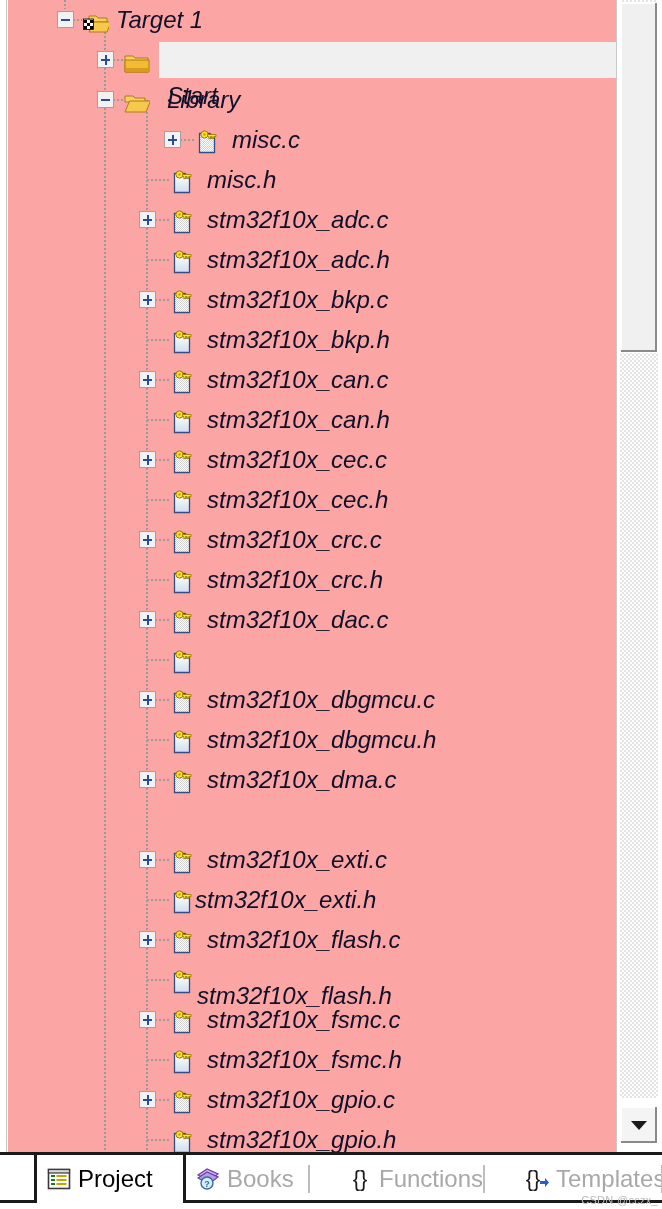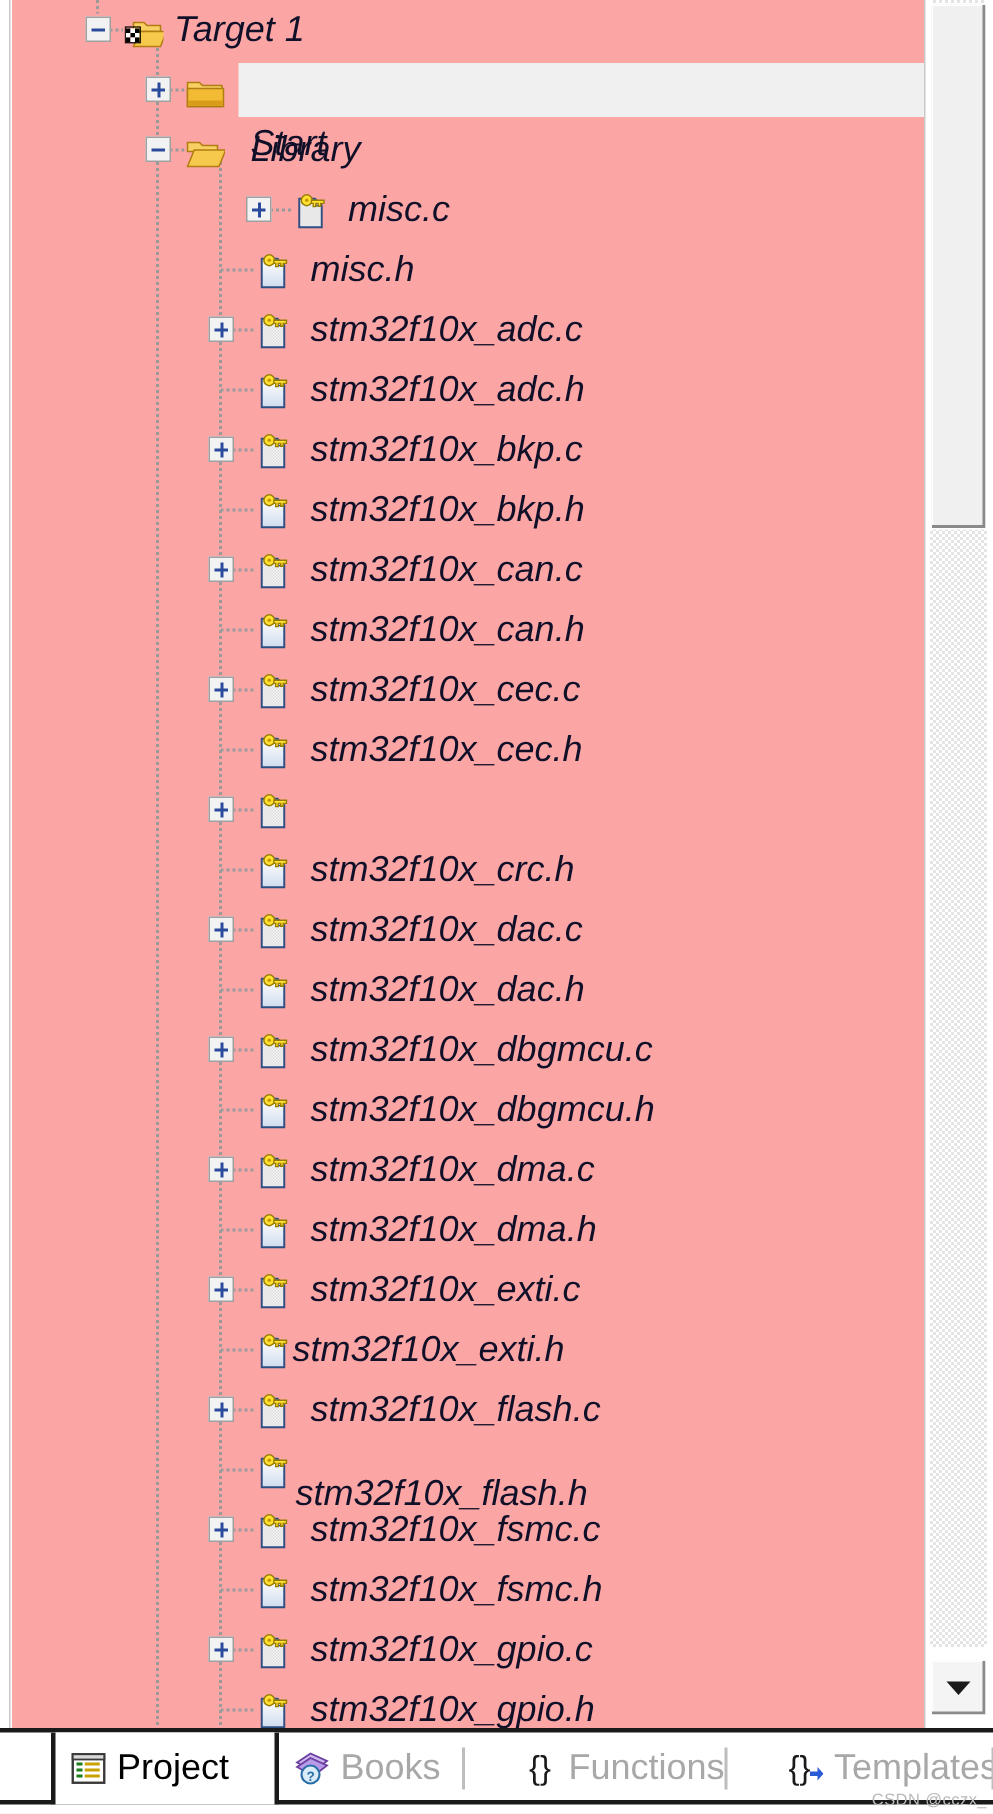--- a/index.html
+++ b/index.html
@@ -488,20 +488,21 @@
                 </pattern>
               </defs>
               <path d="M4.5 3.5 h10.5 l4.5 4.5 v14.5 h-15 z" fill="url(#hatch)" stroke="#2f4f82" stroke-width="1.3"></path>
               <path d="M15 3.5 v4.5 h4.5" fill="#e8edf5" stroke="#2f4f82" stroke-width="1"></path>
               <g>
                 <circle cx="9.5" cy="4.5" r="3.6" fill="#ffe033" stroke="#9a7d00" stroke-width="1"></circle>
                 <circle cx="9.5" cy="4.5" r="1.2" fill="#c79a00"></circle>
                 <path d="M12.6 4.5 h8.4 v2.1 h-2.2 v1.9 h-1.7 v-1.9 h-1.6 v2.1 h-1.7 v-2.1 h-1.2 z" fill="#ffe033" stroke="#9a7d00" stroke-width="0.9"></path>
               </g>
             </svg></span>
+          <span class="row-label" style="left: 199px;">stm32f10x_crc.c</span>
         </div>
         <div class="tree-row" style="top: 560px; position: absolute; left: 0px; width: 608px;">
           <div class="stub" style="left: 139px; width: 22px;"></div>
           <span class="row-icon" style="left: 162px;"><svg viewBox="0 0 26 26" width="26" height="26" xmlns="http://www.w3.org/2000/svg">
               <defs>
                 <linearGradient id="pg" x1="0" y1="0" x2="0" y2="1">
                   <stop offset="0" stop-color="#ffffff"></stop>
                   <stop offset="1" stop-color="#cfdcef"></stop>
                 </linearGradient>
               </defs>
@@ -546,21 +547,20 @@
                 </linearGradient>
               </defs>
               <path d="M4.5 3.5 h10.5 l4.5 4.5 v14.5 h-15 z" fill="url(#pg)" stroke="#2f4f82" stroke-width="1.3"></path>
               <path d="M15 3.5 v4.5 h4.5" fill="#e8edf5" stroke="#2f4f82" stroke-width="1"></path>
               <g>
                 <circle cx="9.5" cy="4.5" r="3.6" fill="#ffe033" stroke="#9a7d00" stroke-width="1"></circle>
                 <circle cx="9.5" cy="4.5" r="1.2" fill="#c79a00"></circle>
                 <path d="M12.6 4.5 h8.4 v2.1 h-2.2 v1.9 h-1.7 v-1.9 h-1.6 v2.1 h-1.7 v-2.1 h-1.2 z" fill="#ffe033" stroke="#9a7d00" stroke-width="0.9"></path>
               </g>
             </svg></span>
-          <span class="row-label" style="left: 199px;">stm32f10x_dac.h</span>
         </div>
         <div class="tree-row" style="top: 680px; position: absolute; left: 0px; width: 608px;">
           <div class="stub" style="left: 139px; width: 22px;"></div>
           <div class="expander plus" style="left: 131px;"></div>
           <span class="row-icon" style="left: 162px;"><svg viewBox="0 0 26 26" width="26" height="26" xmlns="http://www.w3.org/2000/svg">
               <defs>
                 <pattern id="hatch" width="2" height="2" patternUnits="userSpaceOnUse">
                   <rect width="2" height="2" fill="#ffffff"></rect>
                   <rect width="1" height="1" fill="#d2d2d2"></rect>
                   <rect x="1" y="1" width="1" height="1" fill="#d2d2d2"></rect>
@@ -608,39 +608,20 @@
               </defs>
               <path d="M4.5 3.5 h10.5 l4.5 4.5 v14.5 h-15 z" fill="url(#hatch)" stroke="#2f4f82" stroke-width="1.3"></path>
               <path d="M15 3.5 v4.5 h4.5" fill="#e8edf5" stroke="#2f4f82" stroke-width="1"></path>
               <g>
                 <circle cx="9.5" cy="4.5" r="3.6" fill="#ffe033" stroke="#9a7d00" stroke-width="1"></circle>
                 <circle cx="9.5" cy="4.5" r="1.2" fill="#c79a00"></circle>
                 <path d="M12.6 4.5 h8.4 v2.1 h-2.2 v1.9 h-1.7 v-1.9 h-1.6 v2.1 h-1.7 v-2.1 h-1.2 z" fill="#ffe033" stroke="#9a7d00" stroke-width="0.9"></path>
               </g>
             </svg></span>
           <span class="row-label" style="left: 199px;">stm32f10x_dma.c</span>
-        </div>
-        <div class="tree-row" style="top: 800px; position: absolute; left: 0px; width: 608px;">
-          <div class="stub" style="left: 139px; width: 22px;"></div>
-          <span class="row-icon" style="left: 162px;"><svg viewBox="0 0 26 26" width="26" height="26" xmlns="http://www.w3.org/2000/svg">
-              <defs>
-                <linearGradient id="pg" x1="0" y1="0" x2="0" y2="1">
-                  <stop offset="0" stop-color="#ffffff"></stop>
-                  <stop offset="1" stop-color="#cfdcef"></stop>
-                </linearGradient>
-              </defs>
-              <path d="M4.5 3.5 h10.5 l4.5 4.5 v14.5 h-15 z" fill="url(#pg)" stroke="#2f4f82" stroke-width="1.3"></path>
-              <path d="M15 3.5 v4.5 h4.5" fill="#e8edf5" stroke="#2f4f82" stroke-width="1"></path>
-              <g>
-                <circle cx="9.5" cy="4.5" r="3.6" fill="#ffe033" stroke="#9a7d00" stroke-width="1"></circle>
-                <circle cx="9.5" cy="4.5" r="1.2" fill="#c79a00"></circle>
-                <path d="M12.6 4.5 h8.4 v2.1 h-2.2 v1.9 h-1.7 v-1.9 h-1.6 v2.1 h-1.7 v-2.1 h-1.2 z" fill="#ffe033" stroke="#9a7d00" stroke-width="0.9"></path>
-              </g>
-            </svg></span>
-          <span class="row-label" style="left: 199px;">stm32f10x_dma.h</span>
         </div>
         <div class="tree-row" style="top: 840px; position: absolute; left: 0px; width: 608px;">
           <div class="stub" style="left: 139px; width: 22px;"></div>
           <div class="expander plus" style="left: 131px;"></div>
           <span class="row-icon" style="left: 162px;"><svg viewBox="0 0 26 26" width="26" height="26" xmlns="http://www.w3.org/2000/svg">
               <defs>
                 <pattern id="hatch" width="2" height="2" patternUnits="userSpaceOnUse">
                   <rect width="2" height="2" fill="#ffffff"></rect>
                   <rect width="1" height="1" fill="#d2d2d2"></rect>
                   <rect x="1" y="1" width="1" height="1" fill="#d2d2d2"></rect>

